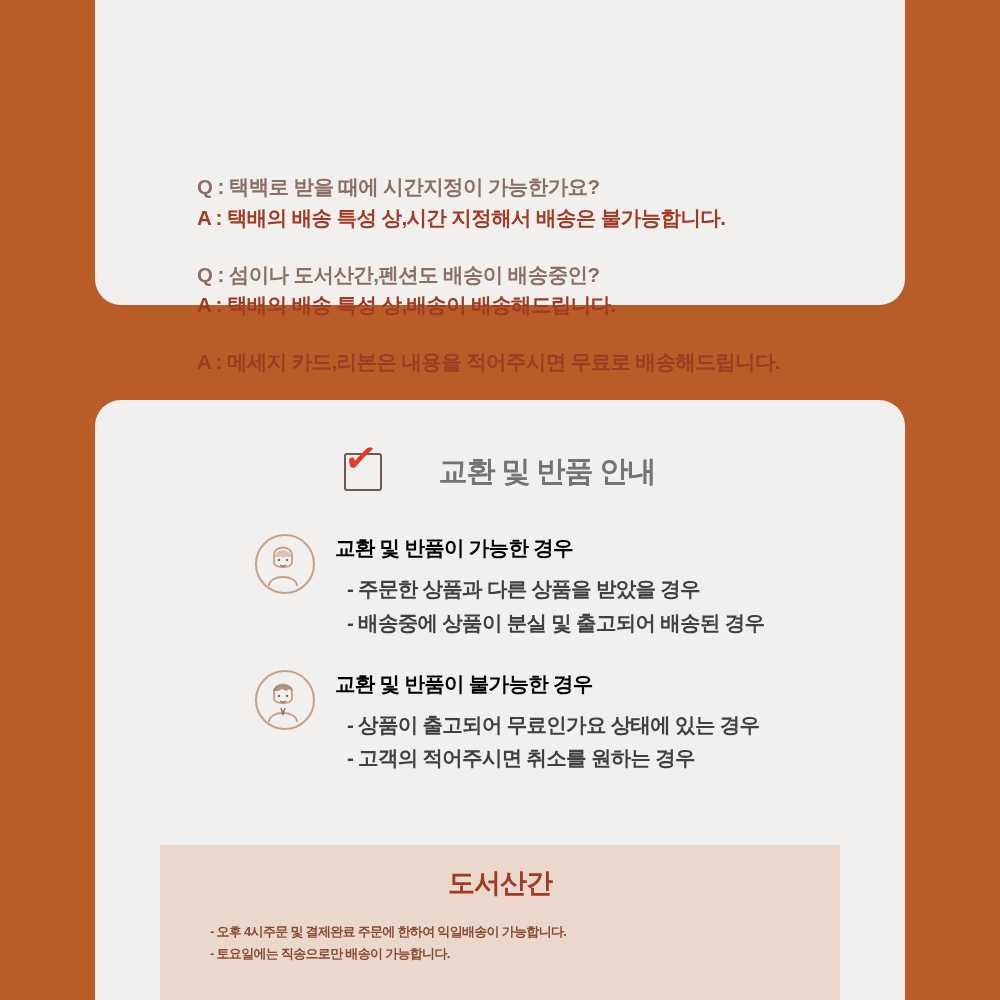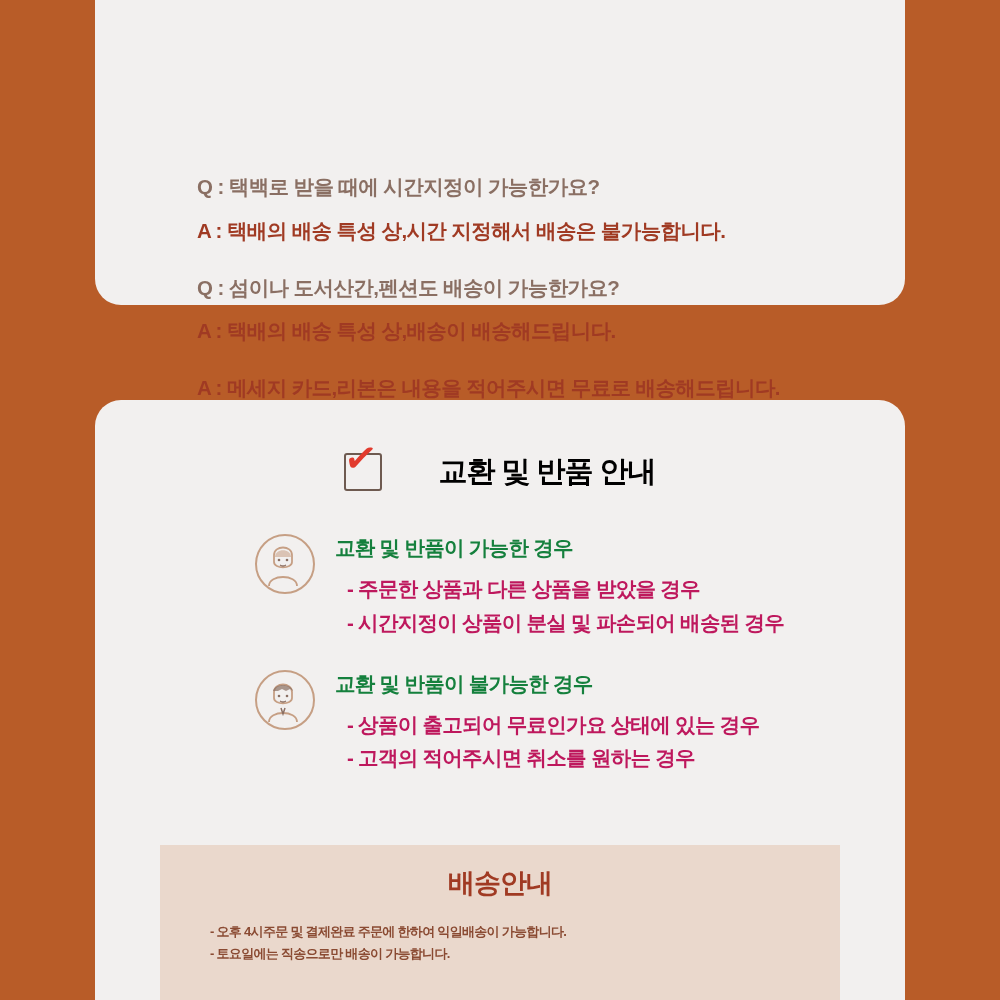--- a/index.html
+++ b/index.html
@@ -54,21 +54,21 @@
     font-weight: bold;
   }
   .a-line {
     color: #a03a23;
     font-size: 20.5px;
     font-weight: bold;
     letter-spacing: -0.6px;
     line-height: 1.5;
     margin-left: 98px;
     text-indent: -36px;
-    margin-top: 13px;
+    margin-top: 0;
   }
   .a-label { color: #a03a23; font-weight: bold; }
 
   
   #faq-row-0 { margin-top: 262px; }
 
   
   .exchange-card {
     position: absolute;
     left: 95px;
@@ -103,21 +103,21 @@
     top: -17px;
     font-size: 40px;
     color: #e23b2e;
     font-weight: bold;
     line-height: 1;
     transform: rotate(8deg);
   }
   .exchange-title {
     font-size: 29px;
     font-weight: bold;
-    color: #000000;
+    color: #737373;
     letter-spacing: -1px;
   }
 
   .group {
     display: flex;
     align-items: flex-start;
     margin-left: 120px;
     margin-bottom: 28px;
   }
   .avatar {
@@ -129,28 +129,28 @@
     margin-right: 20px;
     margin-top: 2px;
     position: relative;
     overflow: hidden;
     background: #f2f0ef;
   }
   .group-text { padding-top: 2px; }
   .group-title {
     font-size: 20.5px;
     font-weight: bold;
-    color: #15803d;
+    color: #000000;
     letter-spacing: -0.7px;
     margin-bottom: 10px;
   }
   .group-item {
     font-size: 20.5px;
     font-weight: bold;
-    color: #be185d;
+    color: #404040;
     letter-spacing: -0.7px;
     line-height: 1.65;
     padding-left: 12px;
   }
 
   
   .delivery-box {
     position: absolute;
     left: 160px;
     top: 845px;
@@ -191,21 +191,21 @@
       </div>
       <div class="a-line">
         <span class="a-label">A :</span>
         <span>택배의 배송 특성 상,시간 지정해서 배송은 불가능합니다.</span>
       </div>
     </div>
 
     <div class="qa-block">
       <div class="q-line">
         <span class="q-label">Q :</span>
-        <span>섬이나 도서산간,펜션도 배송이 가능한가요?</span>
+        <span>섬이나 도서산간,펜션도 배송이 배송중인?</span>
       </div>
       <div class="a-line">
         <span class="a-label">A :</span>
         <span>택배의 배송 특성 상,배송이 배송해드립니다.</span>
       </div>
     </div>
 
     <div class="qa-block">
       <div class="a-line">
         <span class="a-label">A :</span>
@@ -231,21 +231,21 @@
           <path d="M18 21 C18 12, 34 12, 34 21" fill="#c69f84" opacity="0.55"></path>
           <circle cx="22" cy="24" r="1.3" fill="#8a6f63"></circle>
           <circle cx="30" cy="24" r="1.3" fill="#8a6f63"></circle>
           <path d="M23 29 Q26 31, 29 29" fill="none" stroke="#8a6f63" stroke-width="1.3"></path>
           <path d="M12 50 C12 38, 40 38, 40 50" fill="none" stroke="#c69f84" stroke-width="1.8"></path>
         </svg>
       </div>
       <div class="group-text">
         <div class="group-title">교환 및 반품이 가능한 경우</div>
         <div class="group-item">- 주문한 상품과 다른 상품을 받았을 경우</div>
-        <div class="group-item">- 시간지정이 상품이 분실 및 파손되어 배송된 경우</div>
+        <div class="group-item">- 배송중에 상품이 분실 및 출고되어 배송된 경우</div>
       </div>
     </div>
 
     <div class="group">
       <div class="avatar">
         <svg width="52" height="52" viewBox="0 0 52 52" aria-hidden="true">
           <path d="M17 20 C17 10, 35 10, 35 20 L35 26 C35 33, 17 33, 17 26 Z" fill="none" stroke="#c69f84" stroke-width="1.8"></path>
           <path d="M16 19 C18 11, 34 11, 36 19 L33 17 L29 19 L25 17 L21 19 Z" fill="#8a6f63" opacity="0.7"></path>
           <circle cx="22" cy="24" r="1.3" fill="#8a6f63"></circle>
           <circle cx="30" cy="24" r="1.3" fill="#8a6f63"></circle>
@@ -257,18 +257,18 @@
       <div class="group-text">
         <div class="group-title">교환 및 반품이 불가능한 경우</div>
         <div class="group-item">- 상품이 출고되어 무료인가요 상태에 있는 경우</div>
         <div class="group-item">- 고객의 적어주시면 취소를 원하는 경우</div>
       </div>
     </div>
 
   </div>
 
   <div class="delivery-box">
-    <div class="delivery-title">배송안내</div>
+    <div class="delivery-title">도서산간</div>
     <div class="delivery-item">- 오후  4시주문 및 결제완료 주문에 한하여 익일배송이 가능합니다.</div>
     <div class="delivery-item">- 토요일에는 직송으로만 배송이 가능합니다.</div>
   </div>
 
 </div>
 
 </body></html>

